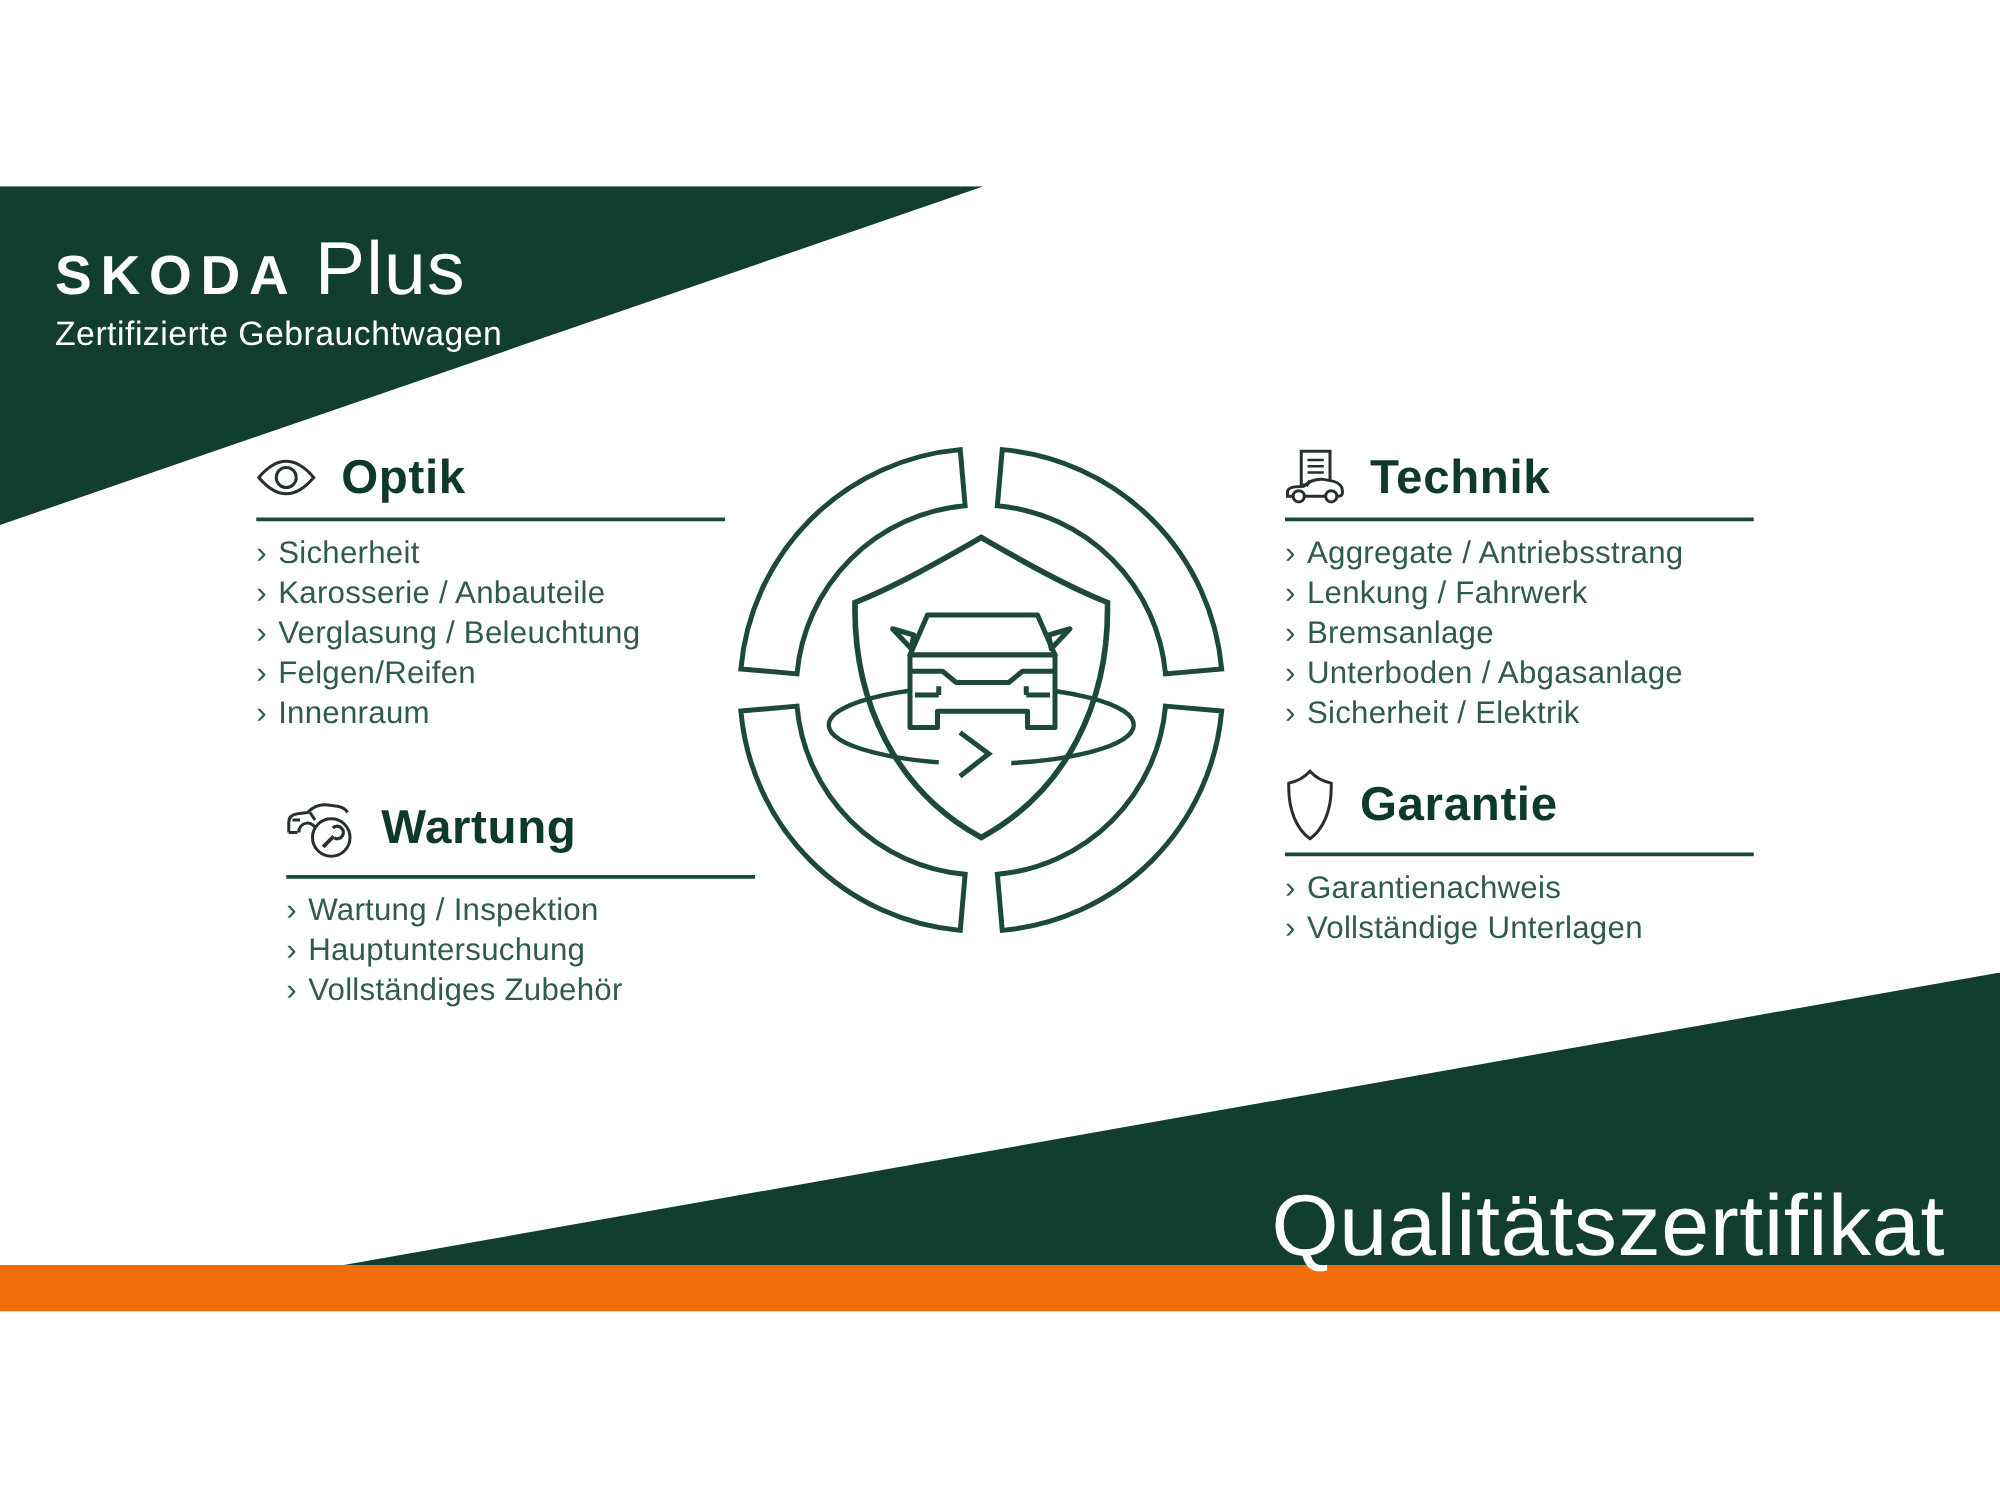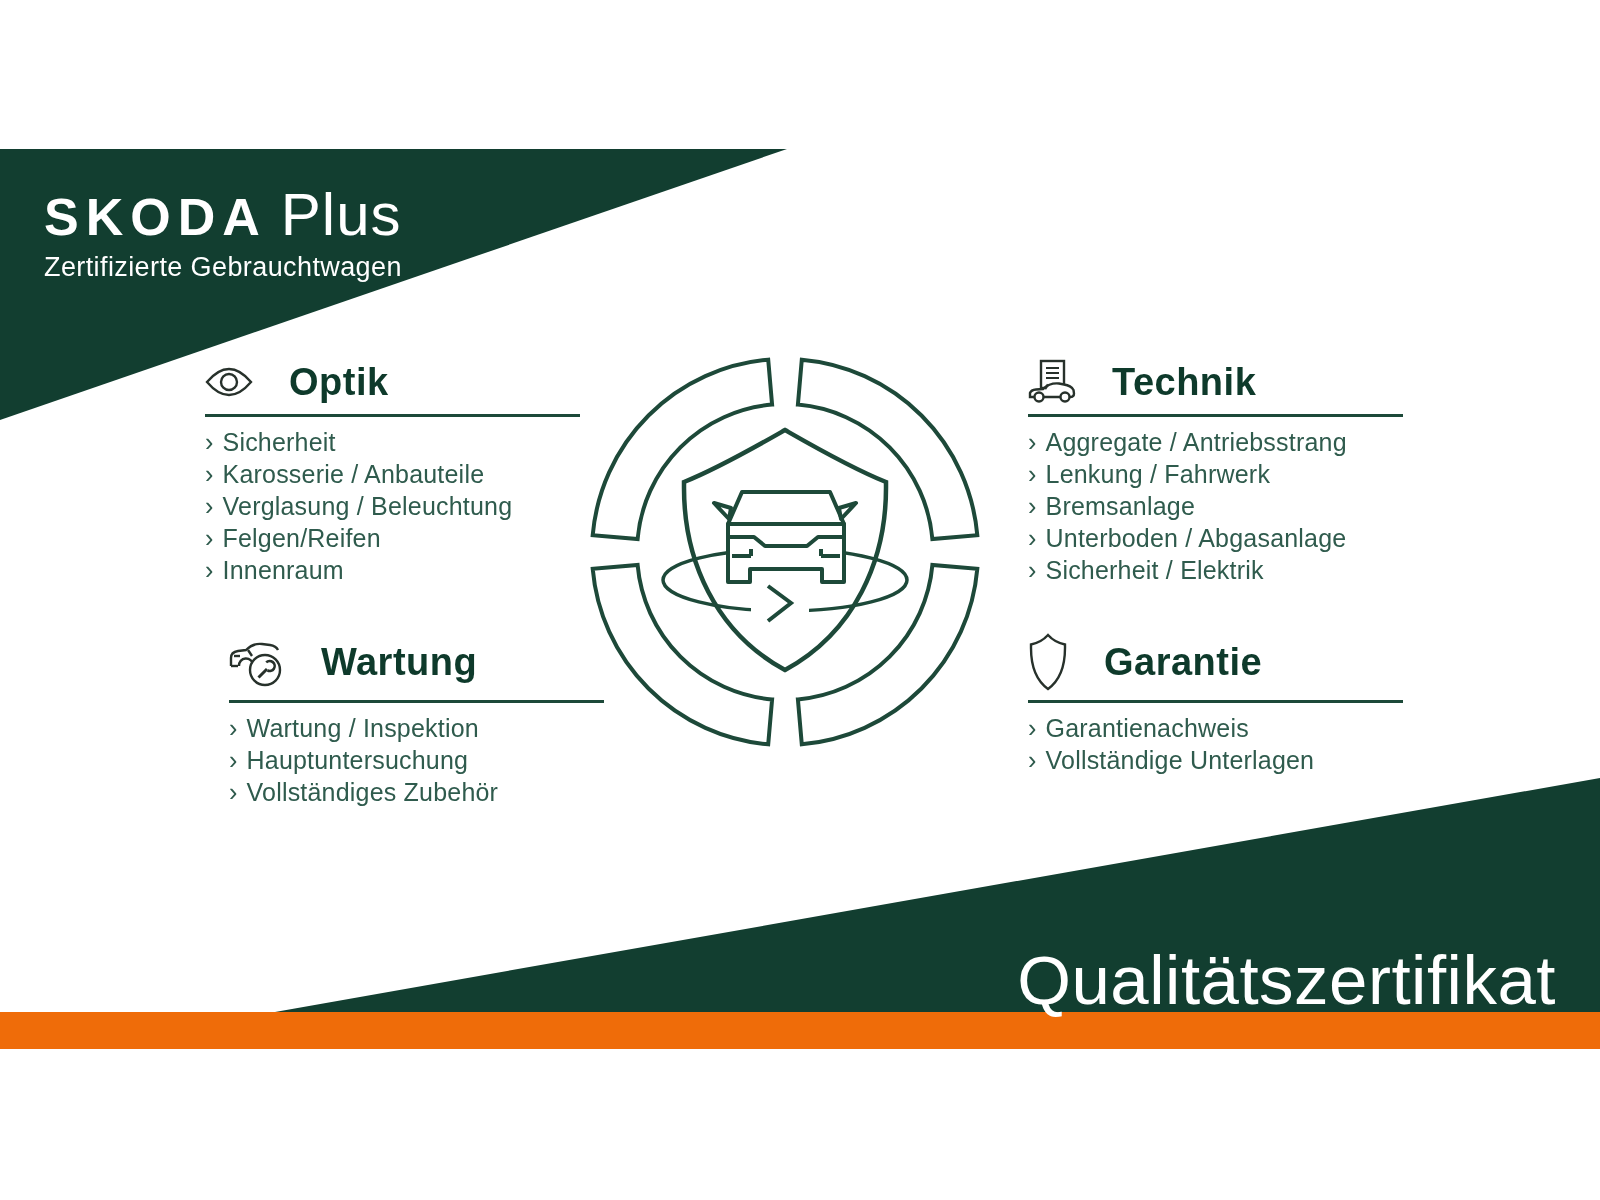--- a/index.html
+++ b/index.html
@@ -16,26 +16,26 @@
     position:relative;width:1600px;height:1200px;background:var(--background);
     overflow:hidden;font-family:"Liberation Sans",sans-serif;
   }
   .band{position:absolute;inset:0;background:var(--brand-green);}
   .band-top{clip-path:polygon(0 149px,787px 149px,0 420px);}
   .band-bottom{clip-path:polygon(275px 1012px,1600px 778px,1600px 1012px);}
   .orange-bar{position:absolute;left:0;top:1012px;width:100%;height:37px;background:var(--accent-orange);}
 
   .logo{position:absolute;left:44px;top:180px;color:#fff;}
   .logo-line1{display:flex;align-items:baseline;}
-  .logo-skoda{font-size:52px;font-weight:700;letter-spacing:7px;}
+  .logo-skoda{font-size:44px;font-weight:700;letter-spacing:7px;}
   .logo-plus{font-size:60px;font-weight:400;margin-left:14px;letter-spacing:1px;}
   .logo-sub{font-size:27px;font-weight:400;margin-top:3px;letter-spacing:0.4px;}
 
   .cat{position:absolute;}
-  .cat-head{display:flex;align-items:center;gap:36px;}
+  .cat-head{display:flex;align-items:center;gap:20px;}
   .cat-top .cat-head{height:52px;}
   .cat-bottom .cat-head{height:64px;}
   .cat-icon{display:flex;align-items:center;}
   .cat-title{margin:0;font-size:38px;font-weight:700;color:var(--heading-green);letter-spacing:0.5px;}
   .cat-rule{height:3px;background:var(--artwork-green);margin-top:6px;}
   .cat-list{list-style:none;margin:9px 0 0;padding:0;font-size:25px;line-height:32px;color:var(--text-green);letter-spacing:0.2px;}
   .chev{margin-right:9px;}
 
   .emblem{position:absolute;left:585px;top:352px;}
 
@@ -122,21 +122,21 @@
     <div class="cat-rule"></div>
     <ul class="cat-list">
       <li><span class="chev">›</span><span>Aggregate / Antriebsstrang</span></li>
       <li><span class="chev">›</span><span>Lenkung / Fahrwerk</span></li>
       <li><span class="chev">›</span><span>Bremsanlage</span></li>
       <li><span class="chev">›</span><span>Unterboden / Abgasanlage</span></li>
       <li><span class="chev">›</span><span>Sicherheit / Elektrik</span></li>
     </ul>
   </section>
 
-  <section class="cat cat-bottom" style="left:1028px;top:630px;width:375px;">
+  <section class="cat cat-bottom" style="left:1028px;top:612px;width:375px;">
     <div class="cat-head">
       <span class="cat-icon">
         <svg width="40" height="58" viewBox="0 0 40 58" fill="none" stroke="var(--icon-dark)" stroke-width="2.4">
           <path d="M20,2 C15,7.5 8,10.5 3,11.5 L3,15 C3,33 9,48 20,56 C31,48 37,33 37,15 L37,11.5 C32,10.5 25,7.5 20,2 Z"></path>
         </svg>
       </span>
       <h2 class="cat-title">Garantie</h2>
     </div>
     <div class="cat-rule"></div>
     <ul class="cat-list">

